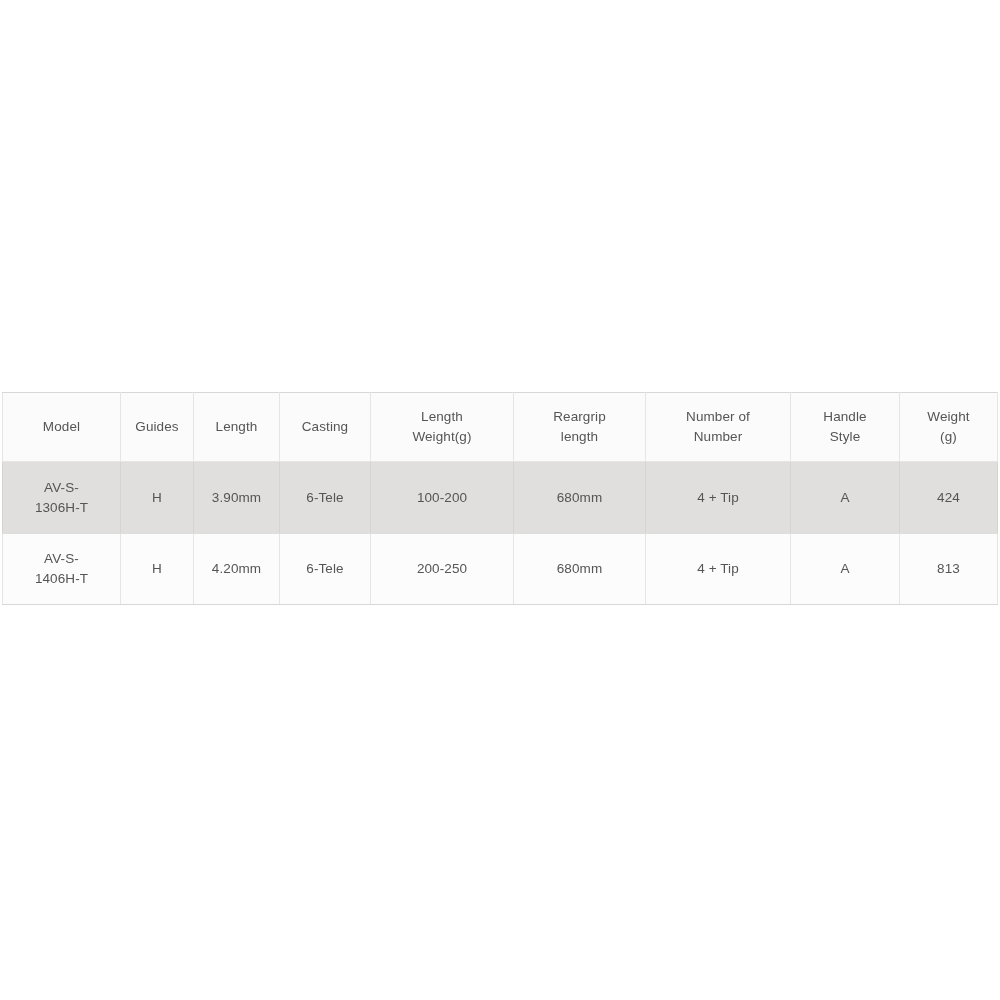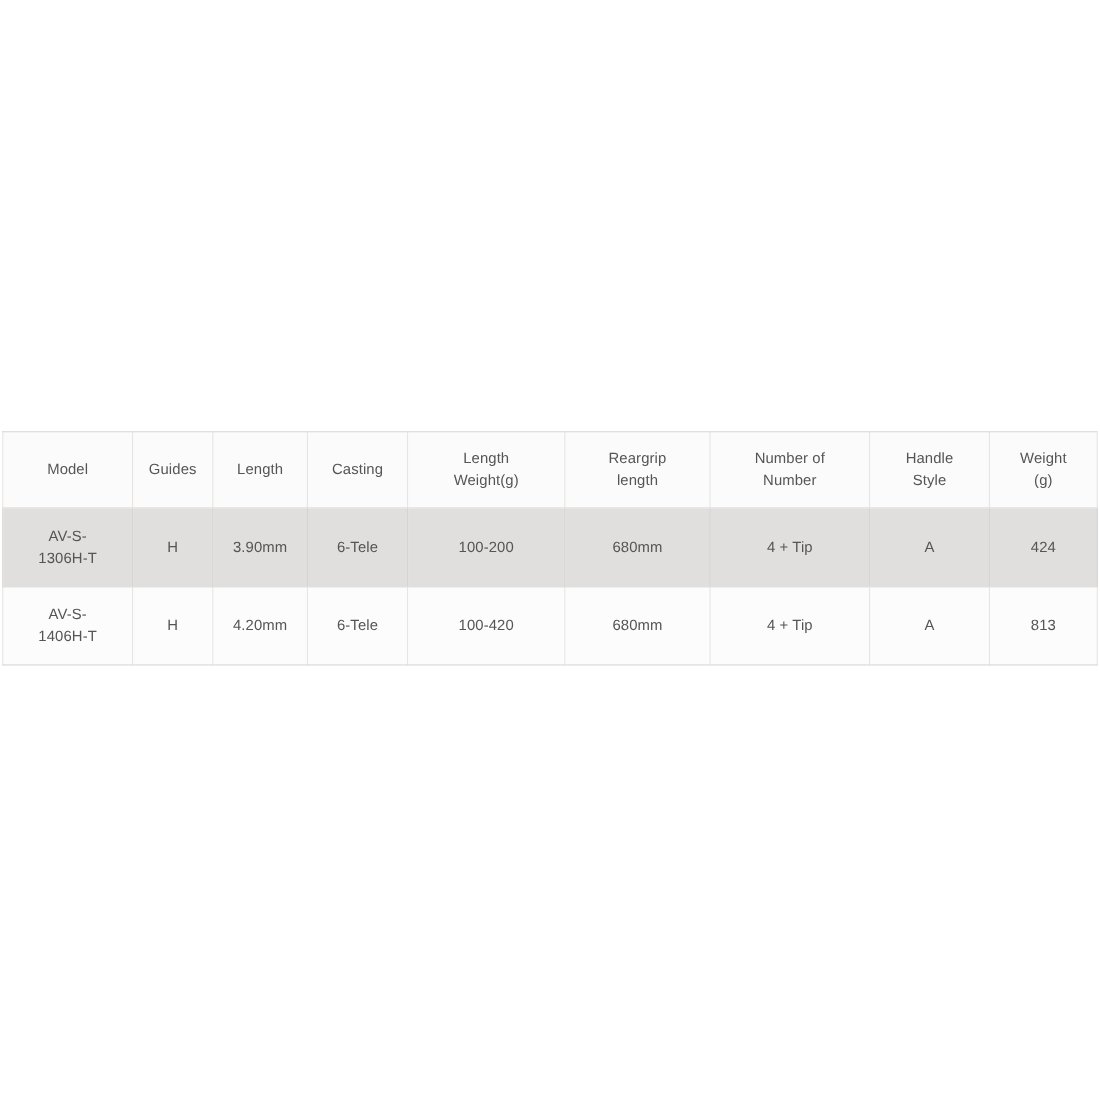--- a/index.html
+++ b/index.html
@@ -183,21 +183,21 @@
       <tr class="row-plain">
         <td>
           <span class="cell-stack">
             <span class="ln">AV-S-</span>
             <span class="ln">1406H-T</span>
           </span>
         </td>
         <td>H</td>
         <td>4.20mm</td>
         <td>6-Tele</td>
-        <td>100-420</td>
+        <td>200-250</td>
         <td>680mm</td>
         <td>4 + Tip</td>
         <td>A</td>
         <td>813</td>
       </tr>
     </tbody>
   </table>
 </div>
 
 </body></html>

